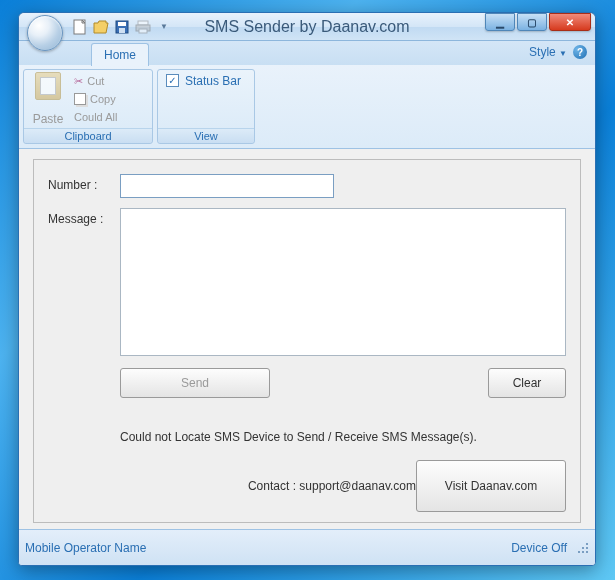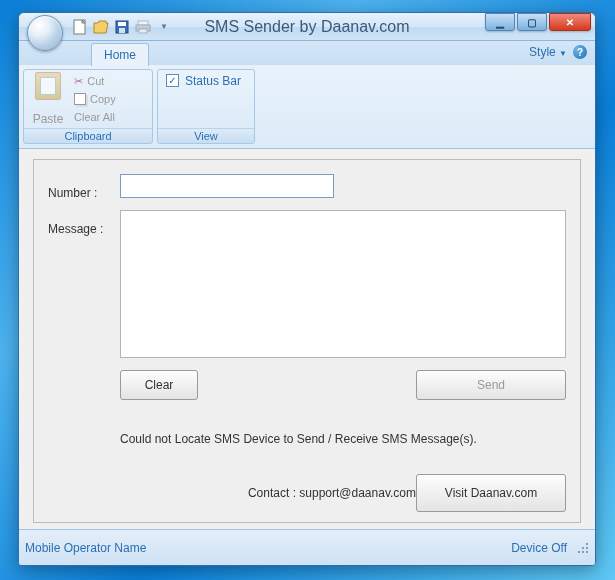--- a/index.html
+++ b/index.html
@@ -226,21 +226,21 @@
   .form-wrap {
     border: 1px solid #bcbcbc;
     background: #efefef;
     padding: 14px 14px 10px 14px;
     display: flex;
     flex-direction: column;
     gap: 10px;
     flex:1;
   }
   .row { display: flex; align-items: flex-start; gap: 10px; }
-  .label { width: 62px; color: #333; padding-top: 4px; margin-top: 8px; }
+  .label { width: 62px; color: #333; padding-top: 4px; }
   .text-input {
     width: 214px;
     height: 24px;
     border: 1px solid #7a9ec2;
     background: #fff;
     padding: 2px 4px;
     font-family: inherit;
     font-size: 12px;
   }
   .textarea {
@@ -374,21 +374,21 @@
         <div class="small-items">
           <div class="small-item">
               <span class="scissors">✂</span>
               <span>Cut</span>
             </div>
           <div class="small-item">
               <span class="copy-ico"></span>
               <span>Copy</span>
             </div>
           <div class="small-item">
-              <span>Clear All</span>
+              <span>Could All</span>
             </div>
         </div>
       </div>
       <div class="ribbon-group-label">Clipboard</div>
     </div>
     <div class="ribbon-group" style="width:98px;">
       <div class="ribbon-group-content view-group-content">
         <div class="chk">✓</div>
         <span class="chk-label">Status Bar</span>
       </div>
@@ -400,27 +400,27 @@
     <div class="form-wrap">
       <div class="row">
         <div class="label">Number :</div>
         <input class="text-input" value="" style="">
       </div>
       <div class="row">
         <div class="label">Message :</div>
         <textarea class="textarea" style=""></textarea>
       </div>
       <div class="btnrow">
+        <button class="btn btn-wide btn-disabled">Send</button>
         <button class="btn">Clear</button>
-        <button class="btn btn-wide btn-disabled">Send</button>
       </div>
       <div class="status-text">Could not Locate SMS Device to Send / Receive SMS Message(s).</div>
       <div class="bottom-row">
         <div>Contact : support@daanav.com</div>
-        <button class="btn btn-wide" style="height:38px;">Visit Daanav.com</button>
+        <button class="btn btn-wide" style="height:52px;">Visit Daanav.com</button>
       </div>
     </div>
   </div>
 
   <div class="statusbar">
     <span>Mobile Operator Name</span>
     <div class="status-right">
       <span>Device Off</span>
       <div class="grip"></div>
     </div>

